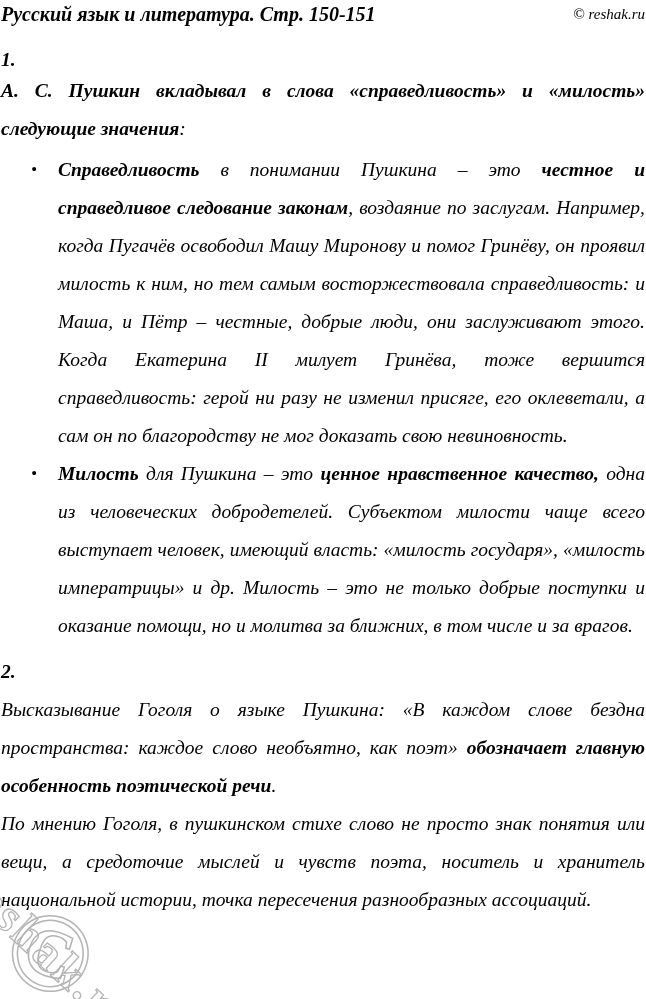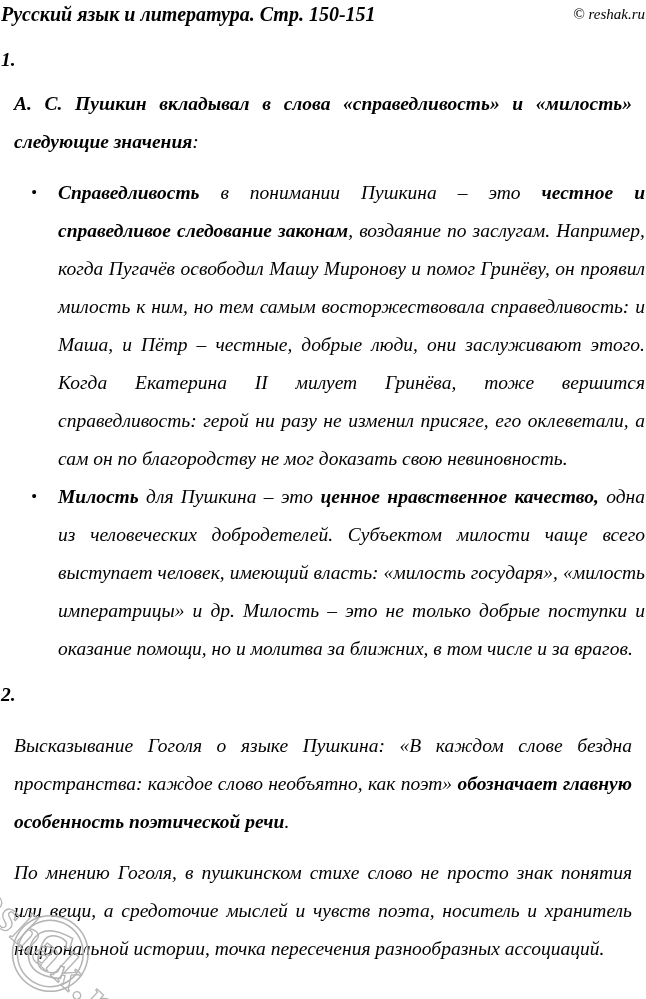--- a/index.html
+++ b/index.html
@@ -39,21 +39,21 @@
     white-space: nowrap;
   }
   .sec-num {
     font-weight: bold;
     font-size: 19.5px;
     line-height: 24px;
   }
   .sec1-num { margin-top: 20px; }
   .sec2-num { margin-top: 8px; line-height: 38px; }
   p.para {
-    margin: 13px;
+    margin: 0;
     font-size: 19.5px;
     line-height: 38px;
     text-align: justify;
     text-align-last: left;
   }
   .intro { margin-top: 23px; }
   ul.bullet-list {
     list-style: none;
     margin: 3px 0 0 0;
     padding: 0;

